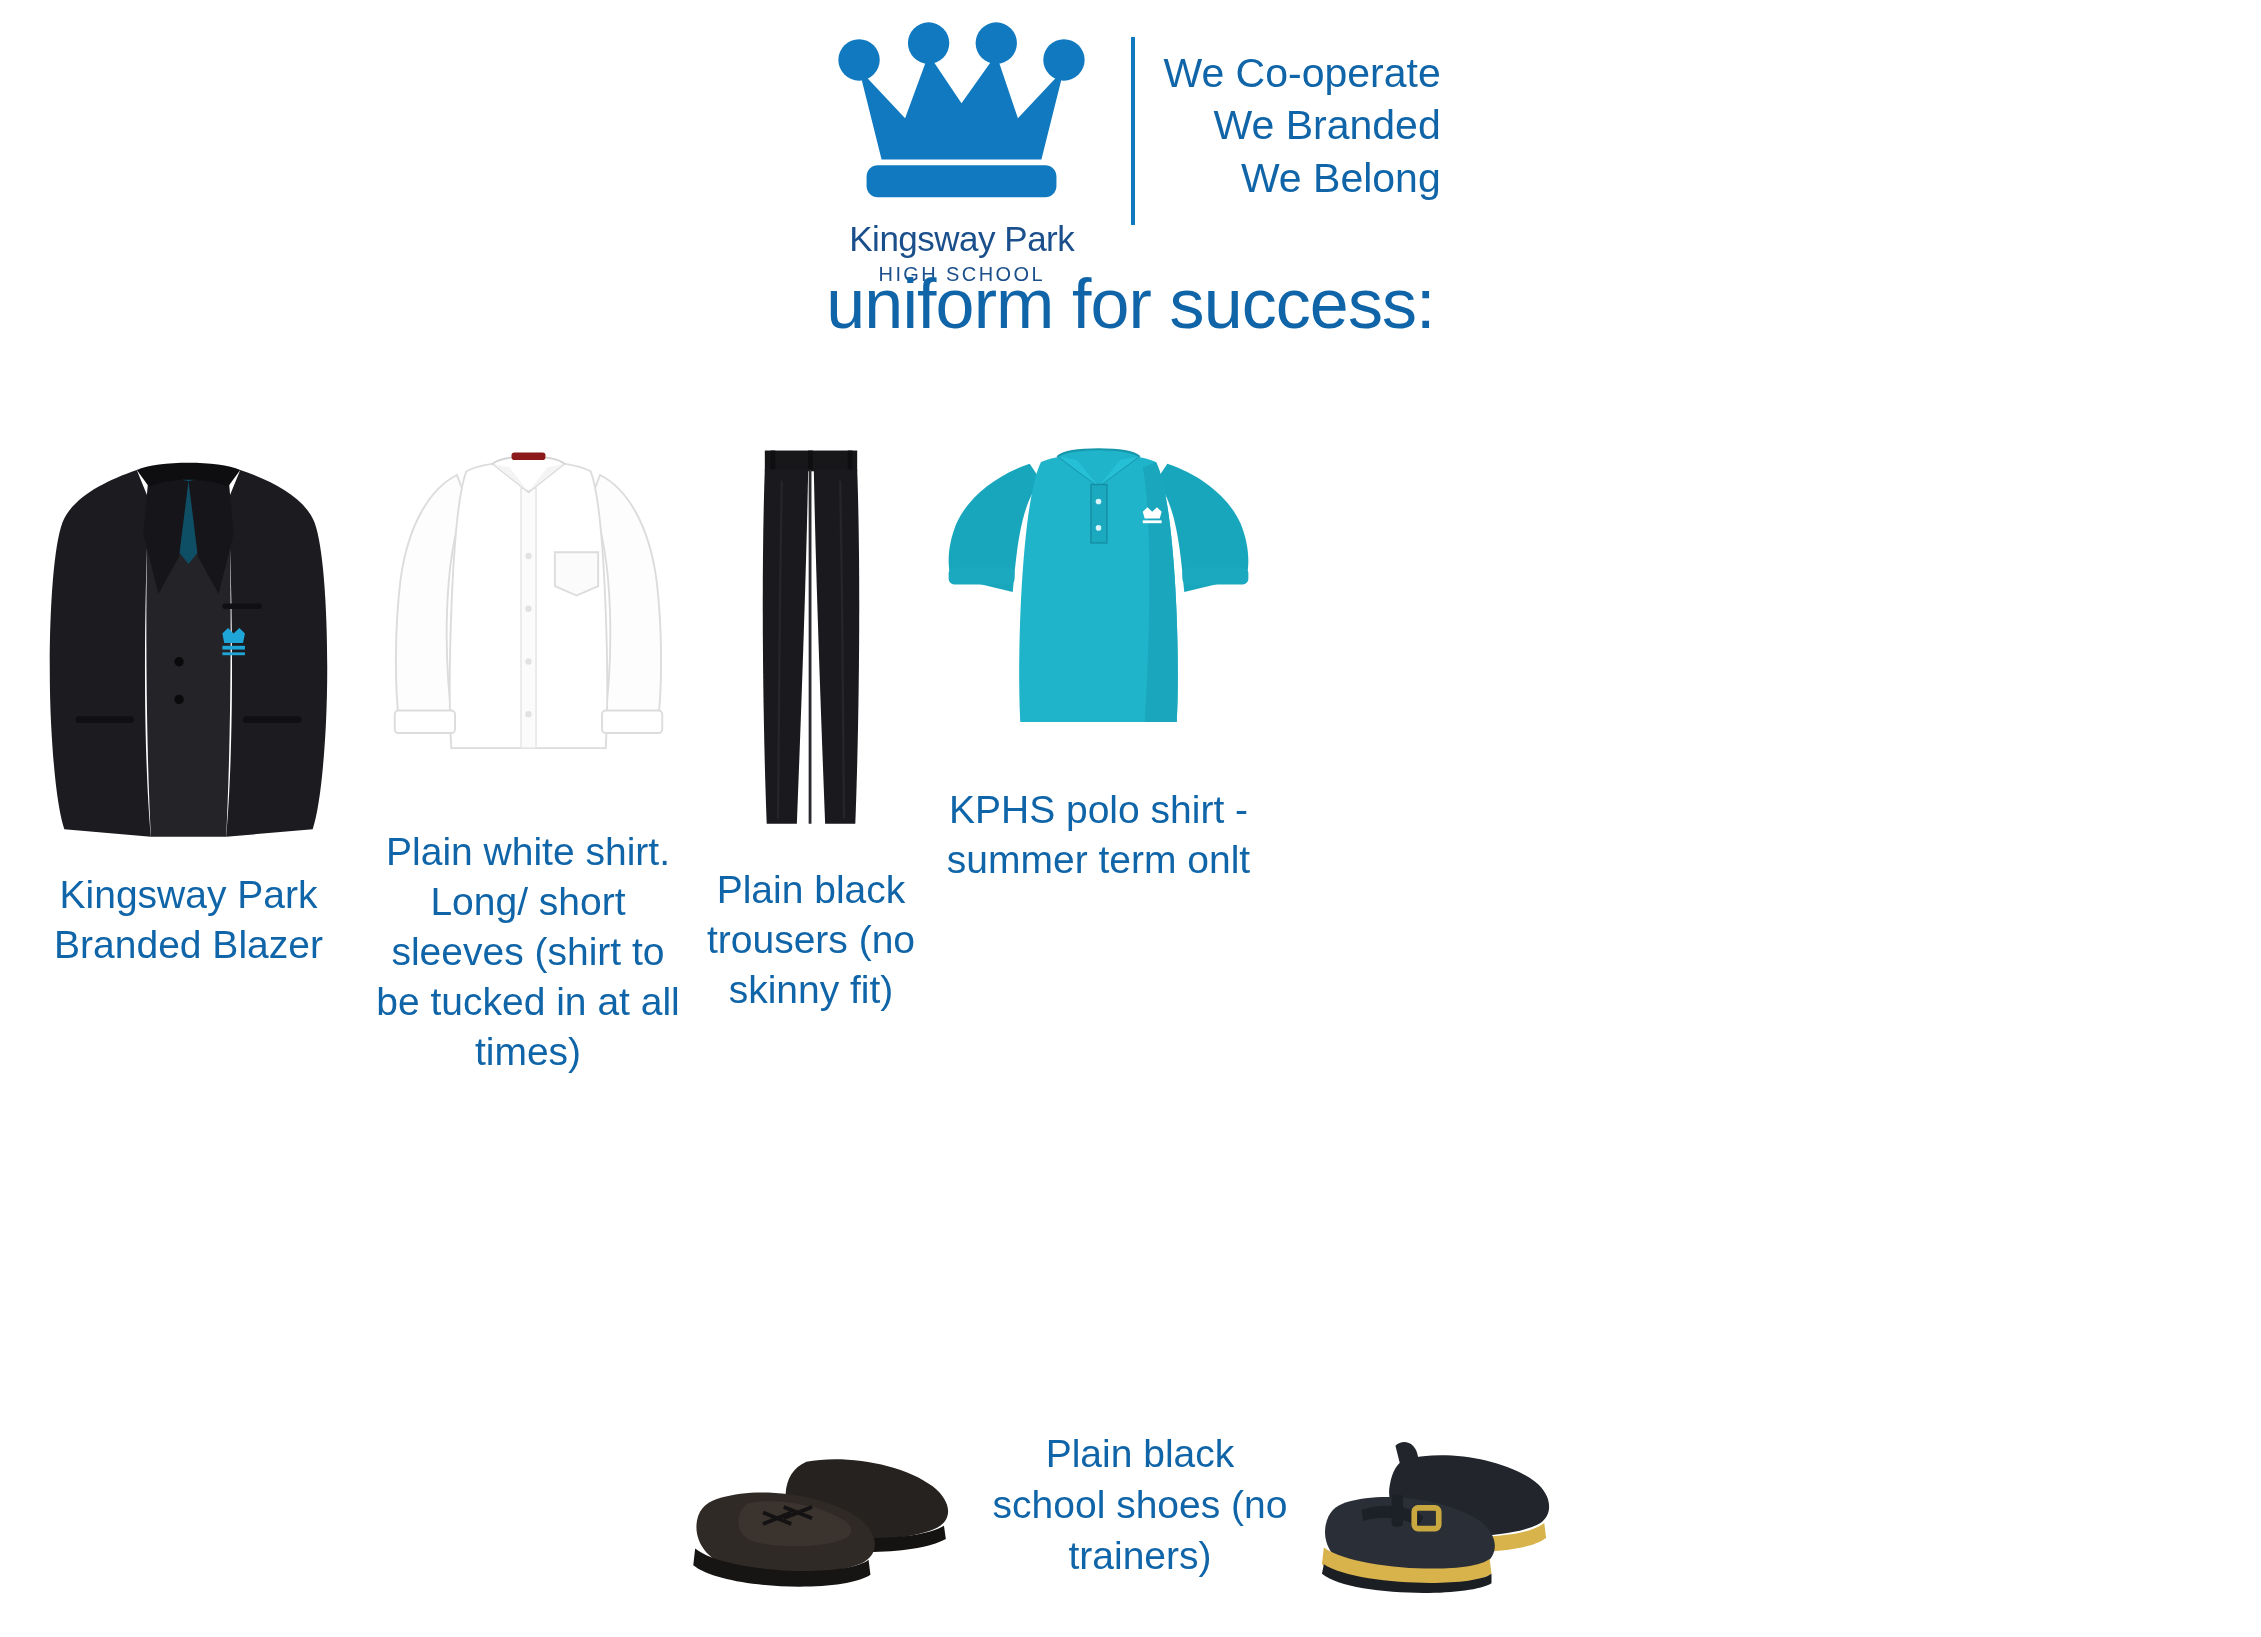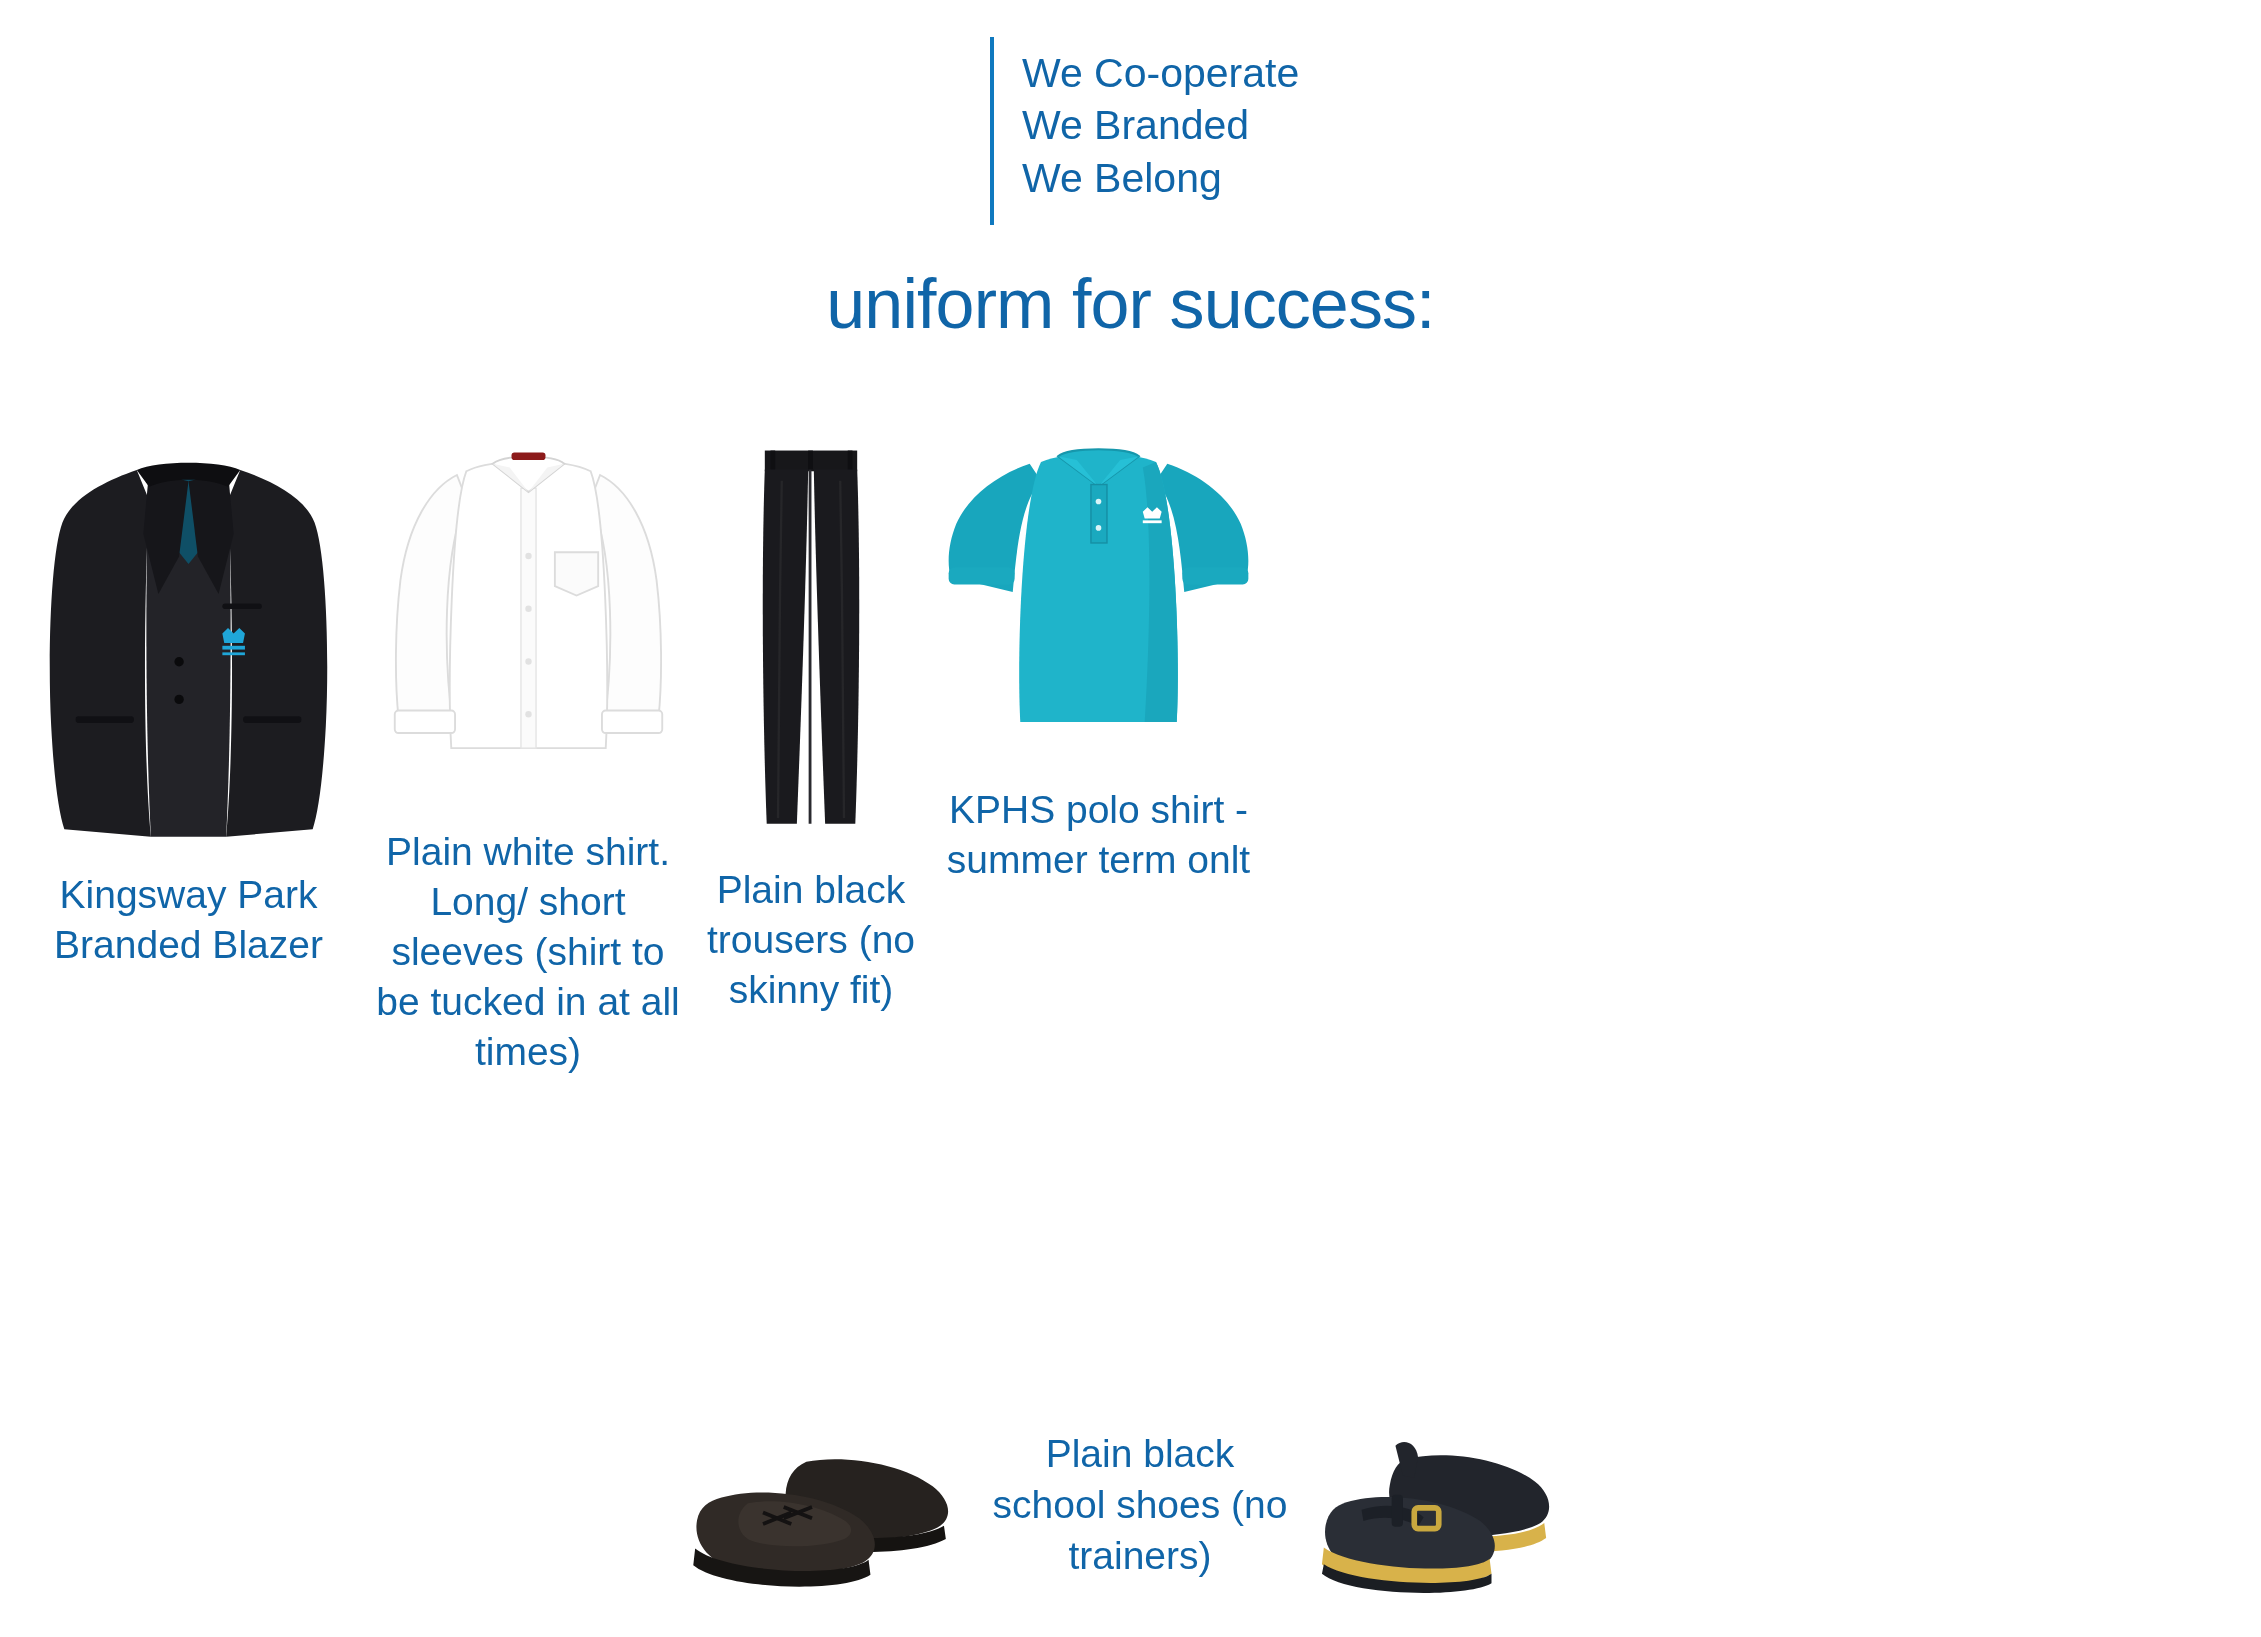--- a/index.html
+++ b/index.html
@@ -48,20 +48,21 @@
     width: 4.2px;
     height: 188px;
     background: #1079bf;
     margin: 8.5px 28px 0 28px;
   }
   #slogans {
     display: flex;
     flex-direction: column;
     justify-content: flex-start;
     padding-top: 19px;
+    text-align: right;
   }
   #slogans div {
     color: #1065a8;
     font-size: 41px;
     line-height: 1.28;
     white-space: nowrap;
   }
 
   
   #title {
@@ -132,20 +133,36 @@
     margin: 0 14px;
   }
 
   svg { display: block; overflow: visible; }
 </style>
 </head>
 <body>
 
 <div id="header">
 
+  <div id="logo-block">
+    <span>
+      <svg id="crown-icon" width="273" height="188" viewBox="0 0 290 200">
+        <g fill="#1079bf">
+          <circle cx="36" cy="34" r="22"></circle>
+          <circle cx="110" cy="16" r="22"></circle>
+          <circle cx="182" cy="16" r="22"></circle>
+          <circle cx="254" cy="34" r="22"></circle>
+          <path d="M36 44 L60 140 L230 140 L254 44 L205 96 L182 28 L145 80 L110 28 L85 96 Z"></path>
+          <rect x="44" y="146" width="202" height="34" rx="12"></rect>
+        </g>
+      </svg>
+    </span>
+    <div id="logo-name">Kingsway Park</div>
+    <div id="logo-sub">HIGH SCHOOL</div>
+  </div>
 
   <div id="divider"></div>
 
   <div id="slogans">
     <div>We Co-operate</div>
     <div>We Branded</div>
     <div>We Belong</div>
   </div>
 </div>
 

